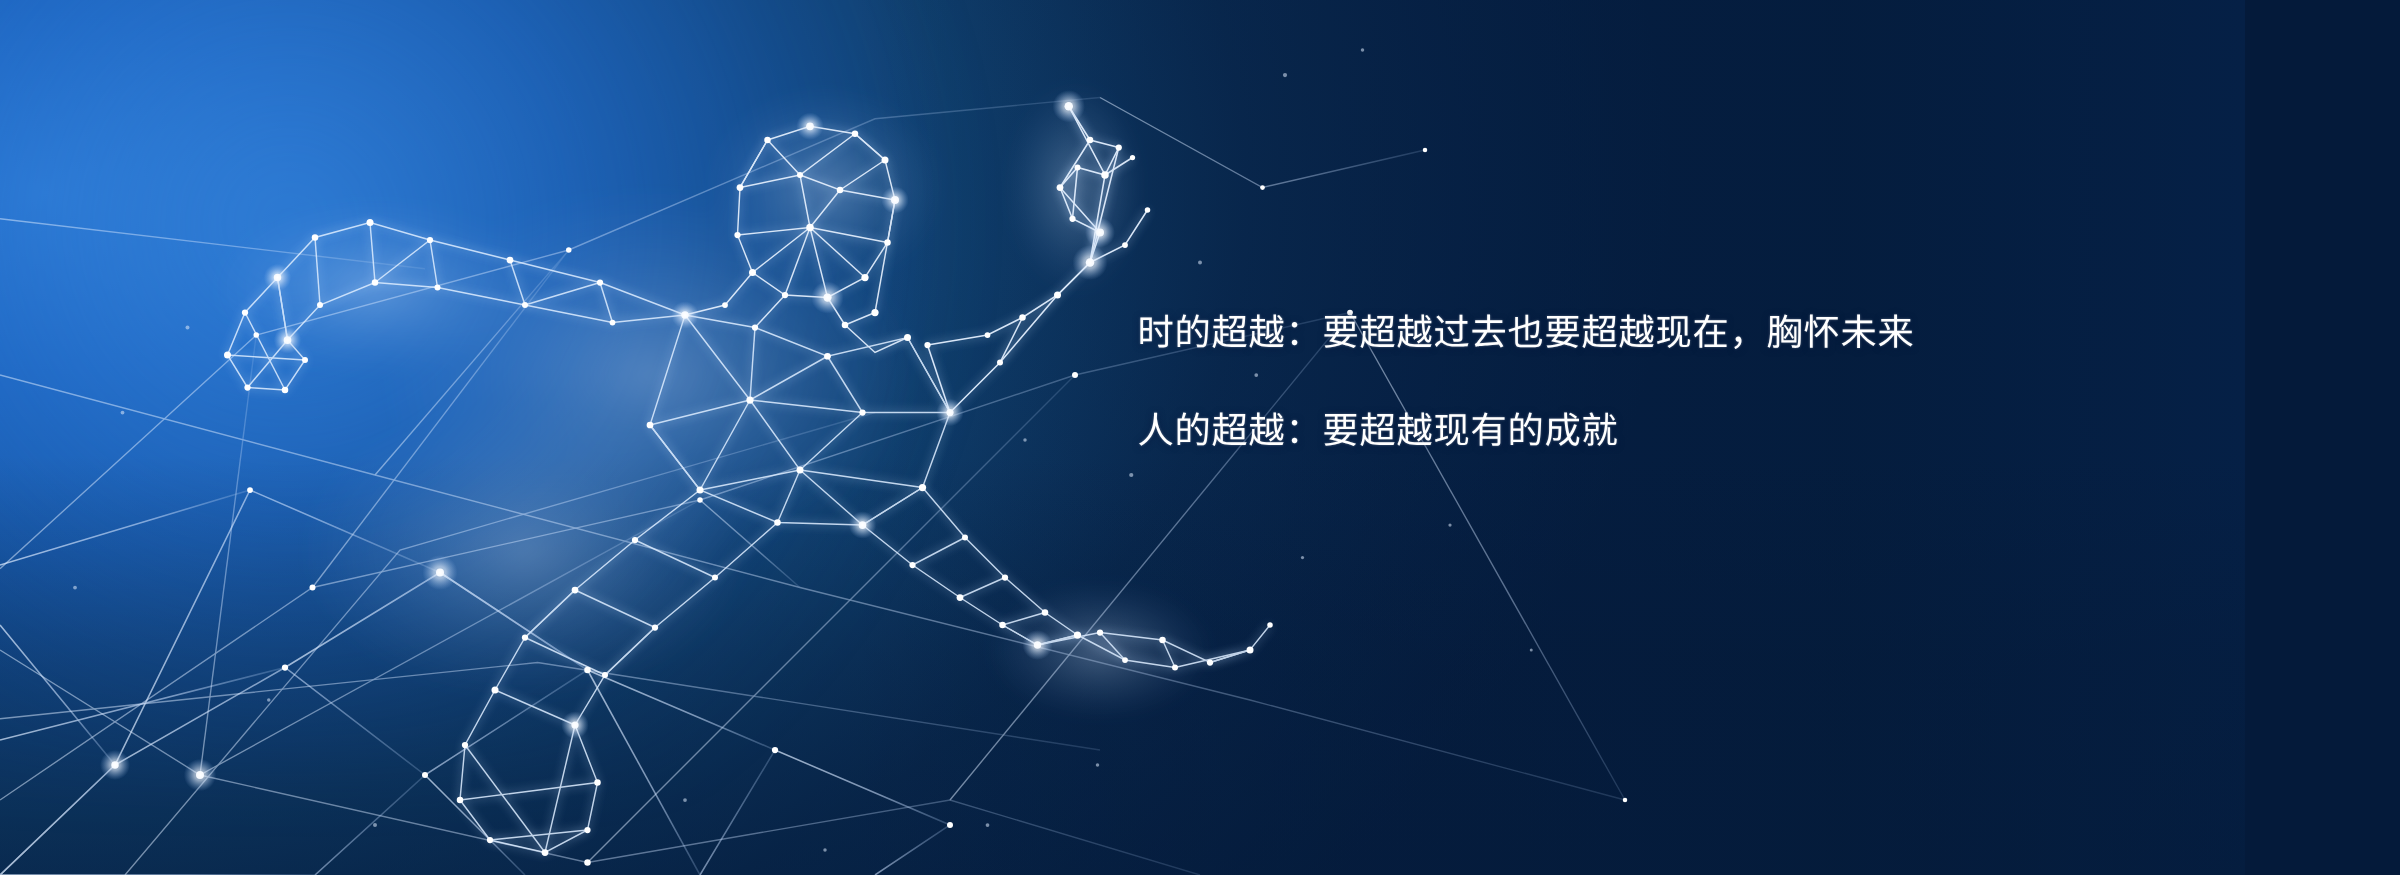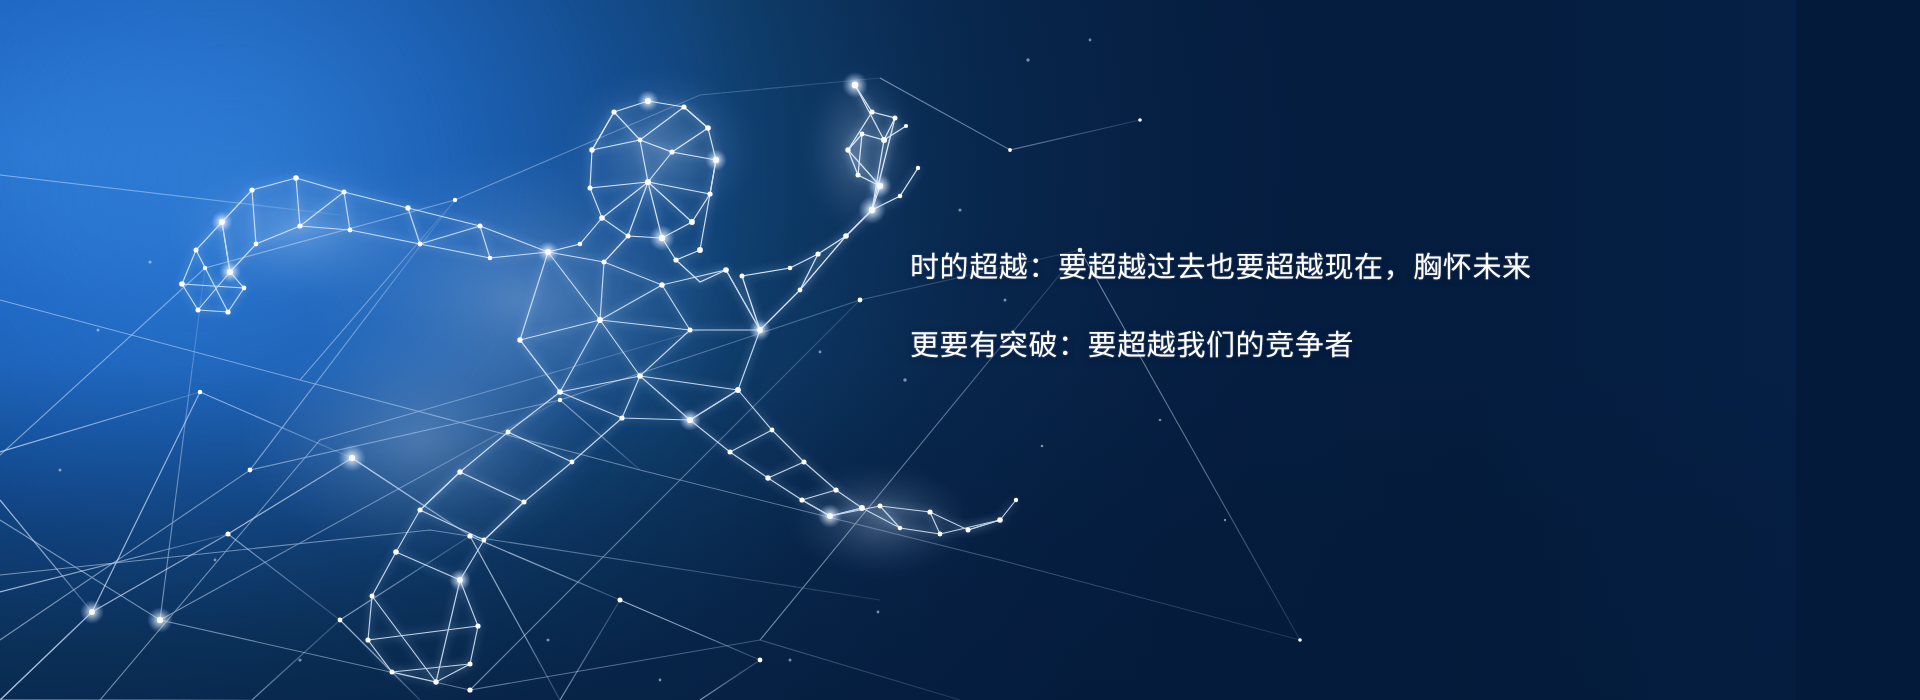--- a/index.html
+++ b/index.html
@@ -440,16 +440,16 @@
         <circle cx="460" cy="580" r="11"></circle>
           <circle cx="548" cy="252" r="11"></circle>
         <circle cx="690" cy="420" r="11"></circle>
           <circle cx="760" cy="330" r="11"></circle>
       </g>
     </g>
   </svg>
 
   <div class="copy">
     <div class="copy-line">时的超越：要超越过去也要超越现在，胸怀未来</div>
-    <div class="copy-line">更要有突破：要超越我们的竞争者</div>
+    <div class="copy-line">人的超越：要超越现有的成就</div>
   </div>
 
 </div>
 
 </body></html>

